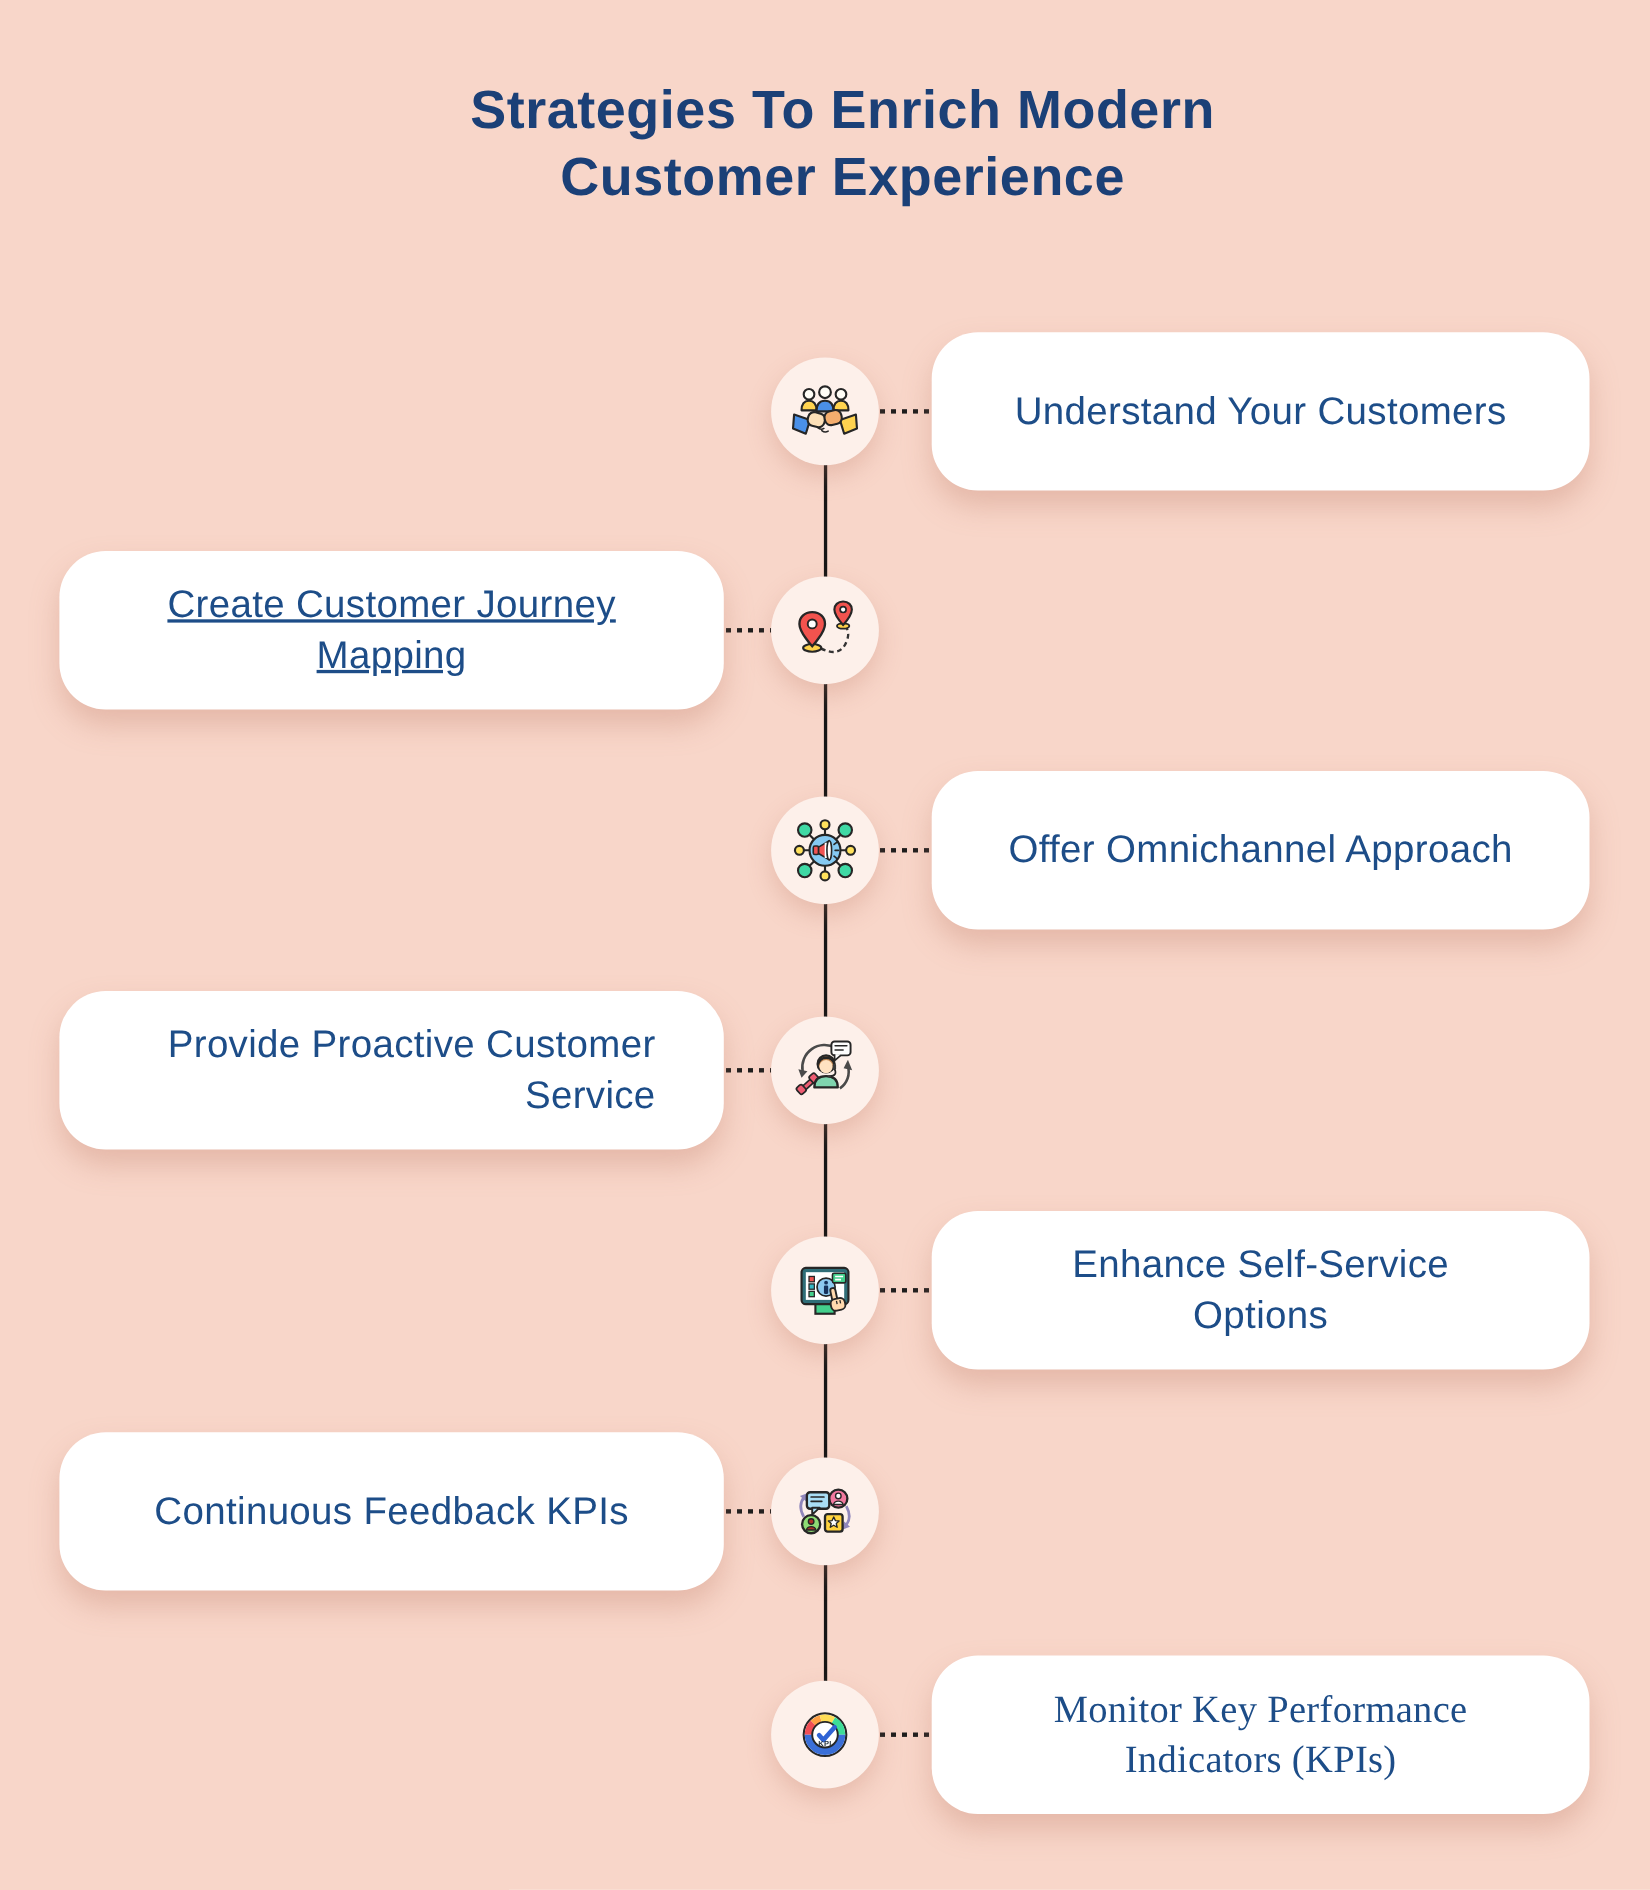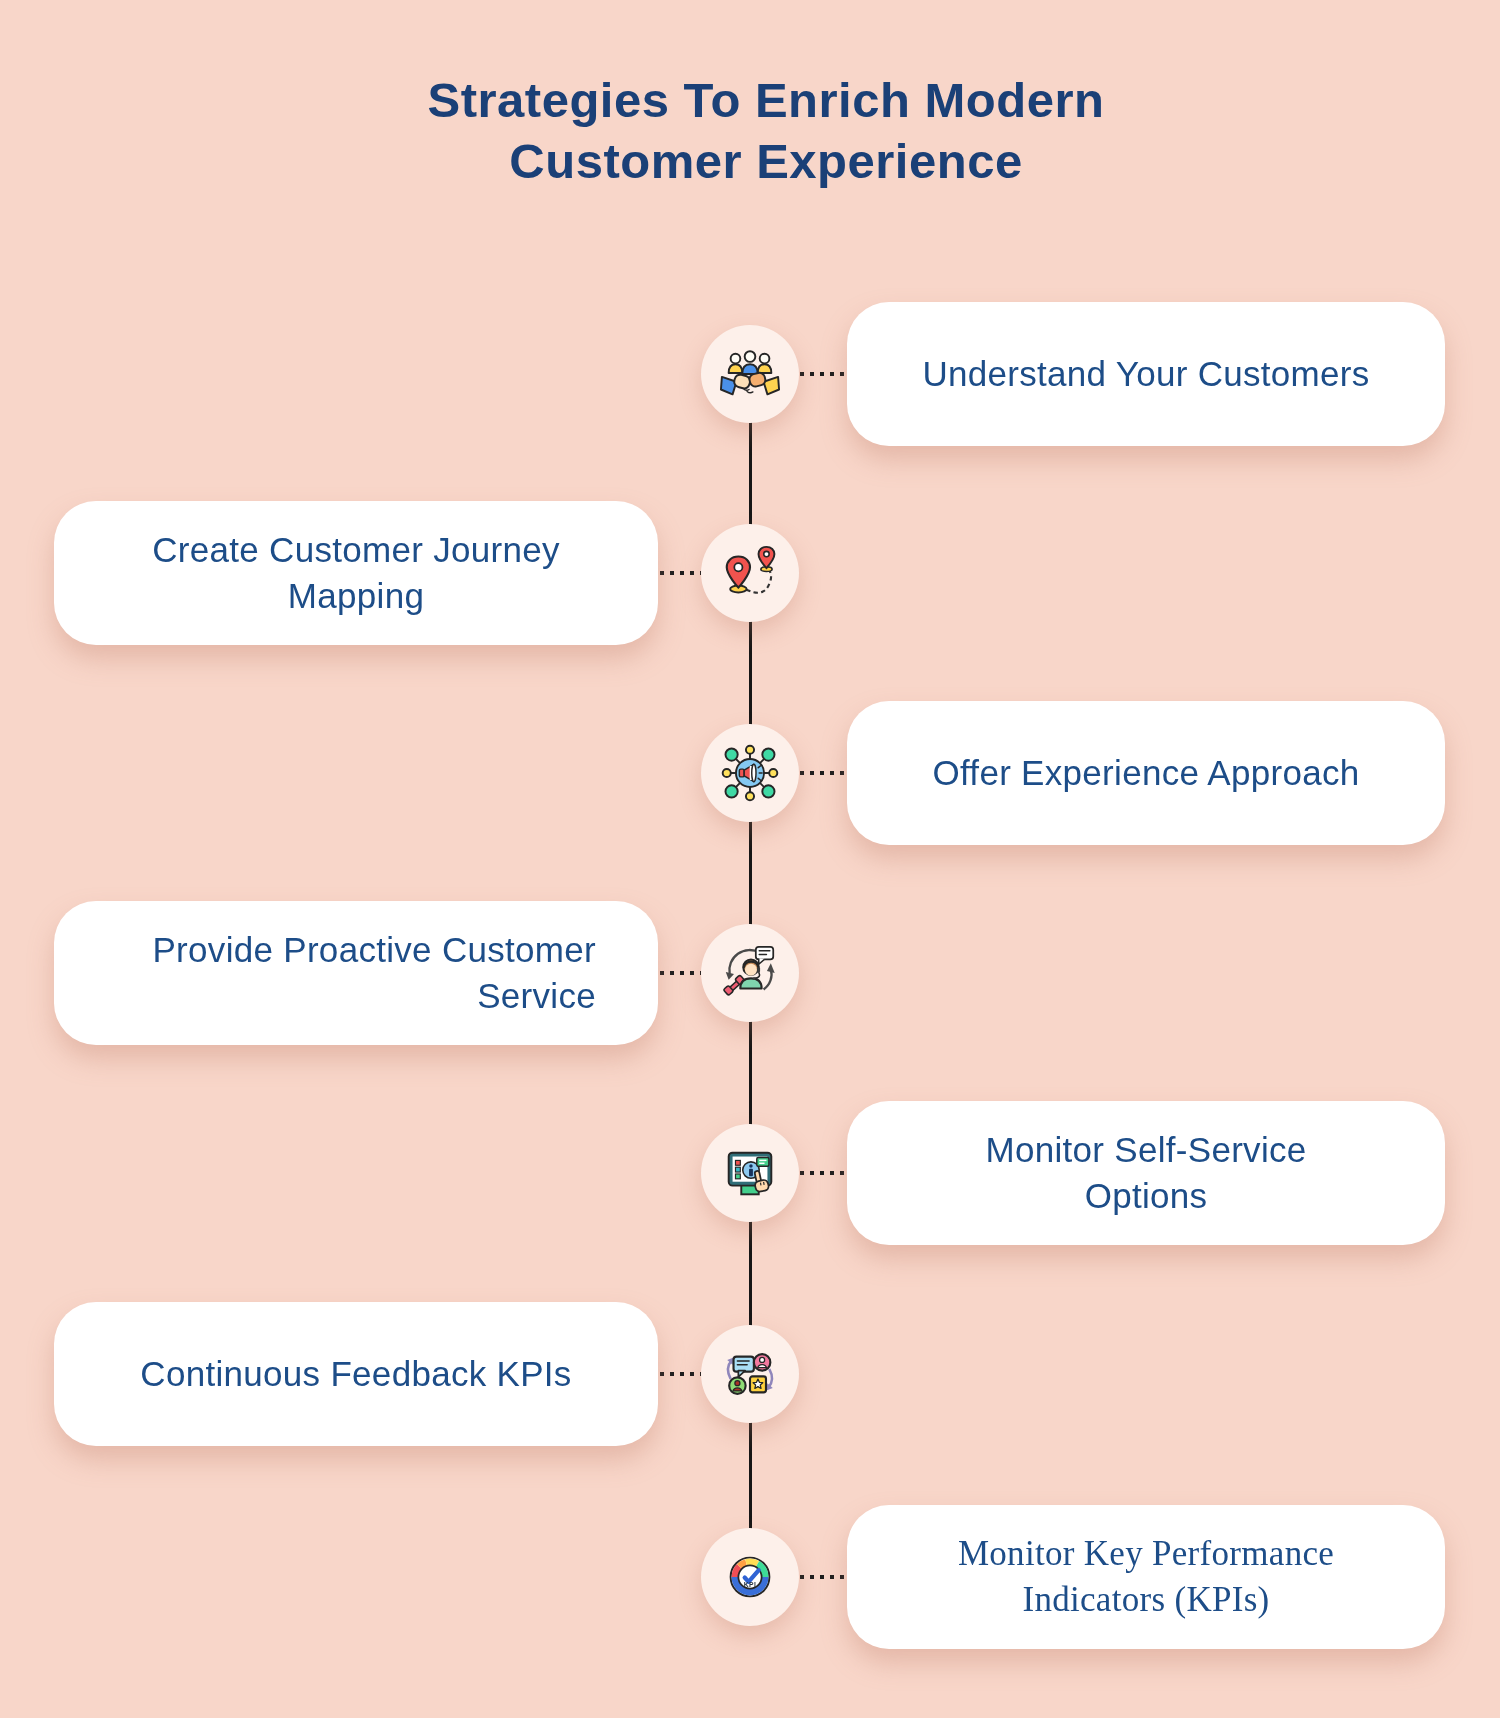--- a/index.html
+++ b/index.html
@@ -34,21 +34,21 @@
     box-shadow:0 14px 26px rgba(193,125,106,0.35);
     display:flex; align-items:center; justify-content:center; text-align:center;
     color:#1d4d88; font-size:35px; line-height:1.32; letter-spacing:0.3px;
     padding:16px 30px; box-sizing:border-box;
   }
   .card.right{left:847px; width:598px;}
   .card.left{left:54px; width:604px;}
   .card span{display:inline-block;}
   .mw420 span{max-width:420px;}
   .mw440 span{max-width:440px;font-family:Liberation Serif, serif;}
-  .mw460 span{max-width:460px;}
+  .mw460 span{max-width:460px;text-decoration:underline;}
   .mw480 span{max-width:480px;text-align:right;}
   .node svg{display:block;}
 </style>
 </head>
 <body>
 
 <div class="canvas">
 
   <div class="title">
     <div>Strategies To Enrich Modern</div>
@@ -93,21 +93,21 @@
       <path d="M -12 -17 c -7.5 0 -12 5 -12 11 c 0 8 12 21 12 21 c 0 0 12 -13 12 -21 c 0 -6 -4.5 -11 -12 -11 z" fill="#f2534e" stroke="#262626" stroke-width="2.2"></path>
       <circle cx="-12" cy="-6" r="4.2" fill="#fff" stroke="#262626" stroke-width="1.8"></circle>
       <ellipse cx="17" cy="-4" rx="5.8" ry="2.5" fill="#ffd24a" stroke="#262626" stroke-width="1.7"></ellipse>
       <path d="M 17 -27 c -5 0 -8.2 3.4 -8.2 7.5 c 0 5.4 8.2 14.5 8.2 14.5 c 0 0 8.2 -9.1 8.2 -14.5 c 0 -4.1 -3.2 -7.5 -8.2 -7.5 z" fill="#f2534e" stroke="#262626" stroke-width="2"></path>
       <circle cx="17" cy="-19.5" r="2.8" fill="#fff" stroke="#262626" stroke-width="1.6"></circle>
     </svg>
   </div>
 
   <div class="connector r" style="top:771px"></div>
   <div class="card right" style="top:701px">
-    <span>Offer Experience Approach</span>
+    <span>Offer Omnichannel Approach</span>
   </div>
   <div class="node" style="top:724px">
     <svg width="62" height="62" viewBox="-32 -32 64 64">
       <g stroke="#262626" stroke-width="2">
         <line x1="0" y1="-14" x2="0" y2="-24"></line>
           <line x1="0" y1="14" x2="0" y2="24"></line>
         <line x1="-14" y1="0" x2="-24" y2="0"></line>
           <line x1="14" y1="0" x2="24" y2="0"></line>
         <line x1="-10" y1="-10" x2="-17" y2="-17"></line>
           <line x1="10" y1="-10" x2="17" y2="-17"></line>
@@ -168,21 +168,21 @@
       </g>
       <g stroke="#262626" stroke-width="1.5" stroke-linecap="round">
         <line x1="9.5" y1="-23" x2="20.5" y2="-23"></line>
           <line x1="9.5" y1="-19" x2="17" y2="-19"></line>
       </g>
     </svg>
   </div>
 
   <div class="connector r" style="top:1171px"></div>
   <div class="card right mw420" style="top:1101px">
-    <span>Monitor Self-Service Options</span>
+    <span>Enhance Self-Service Options</span>
   </div>
   <div class="node" style="top:1124px">
     <svg width="62" height="62" viewBox="-32 -32 64 64">
       <rect x="-9" y="10" width="18" height="12" fill="#43cf8c" stroke="#262626" stroke-width="2"></rect>
       <rect x="-22" y="-21" width="44" height="34" rx="4" fill="#2f6e78" stroke="#262626" stroke-width="2"></rect>
       <rect x="-18" y="-17" width="36" height="26" fill="#ffffff"></rect>
       <rect x="-15" y="-13" width="5" height="5" fill="#ef5350" stroke="#262626" stroke-width="1.2"></rect>
       <rect x="-15" y="-6" width="5" height="5" fill="#35b8c6" stroke="#262626" stroke-width="1.2"></rect>
       <rect x="-15" y="1" width="5" height="5" fill="#43cf8c" stroke="#262626" stroke-width="1.2"></rect>
       <circle cx="1" cy="-3" r="8.5" fill="#8cc9f0" stroke="#262626" stroke-width="1.6"></circle>

